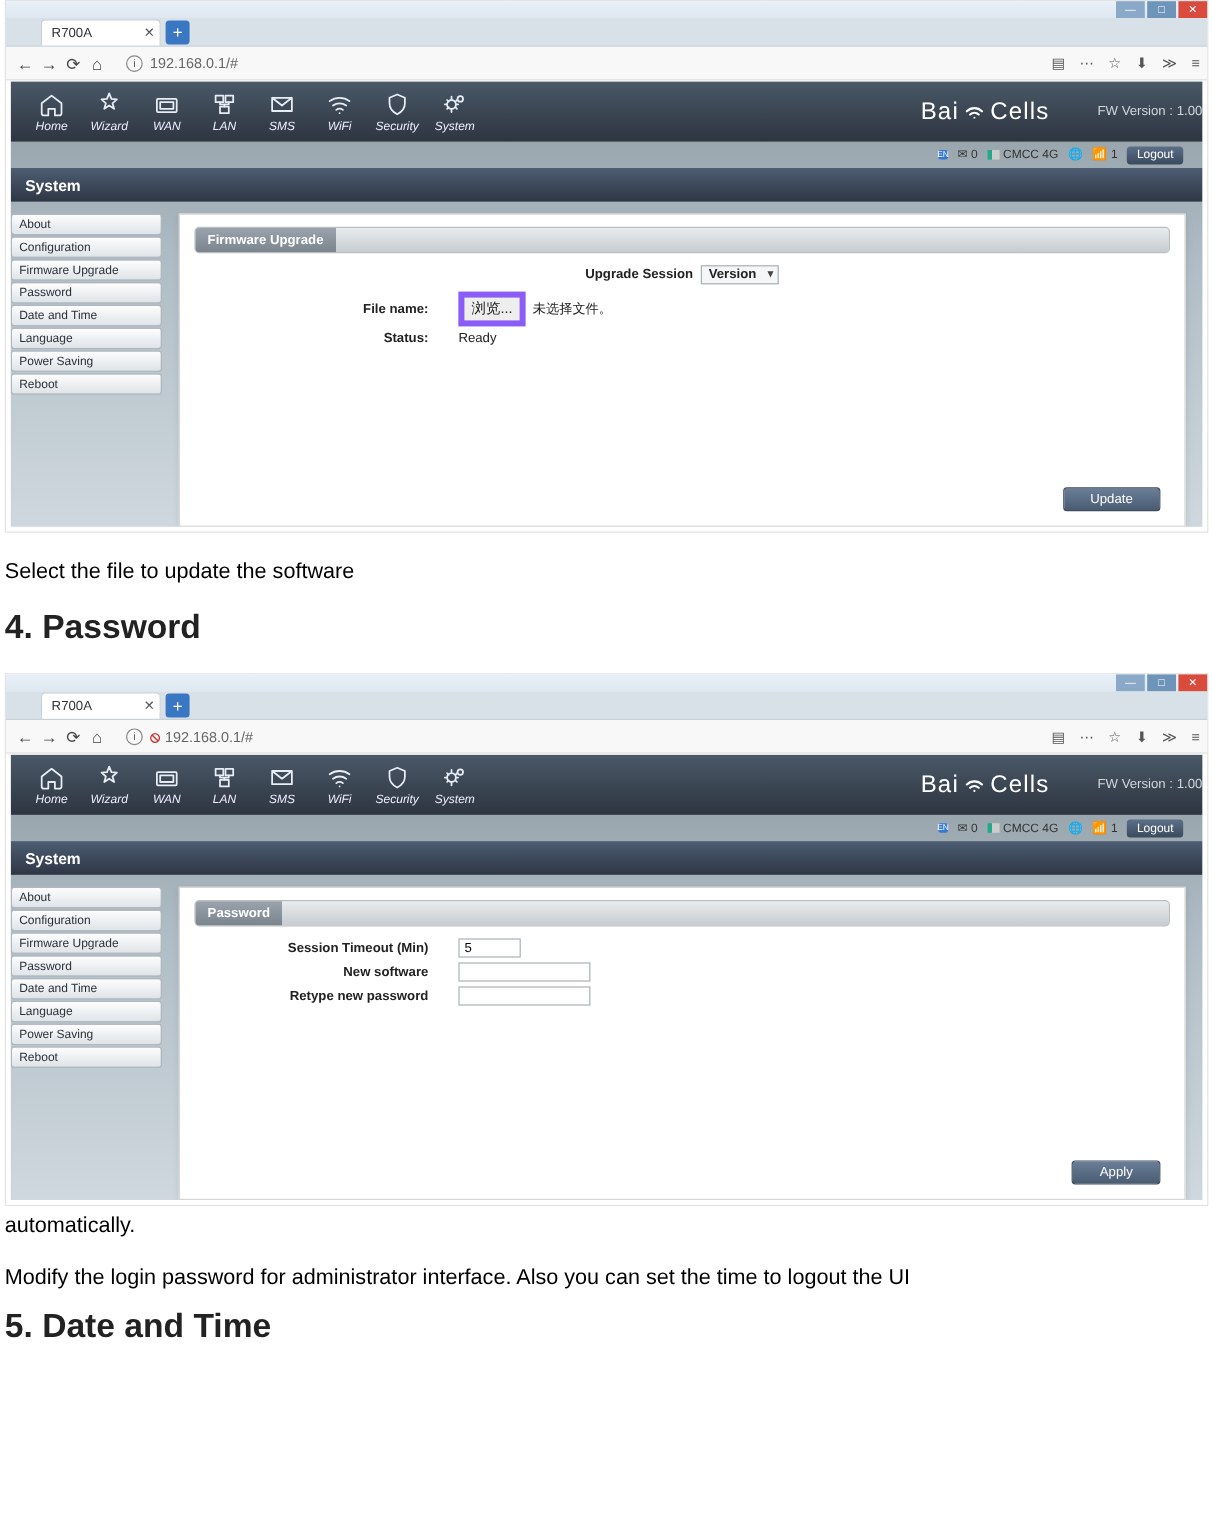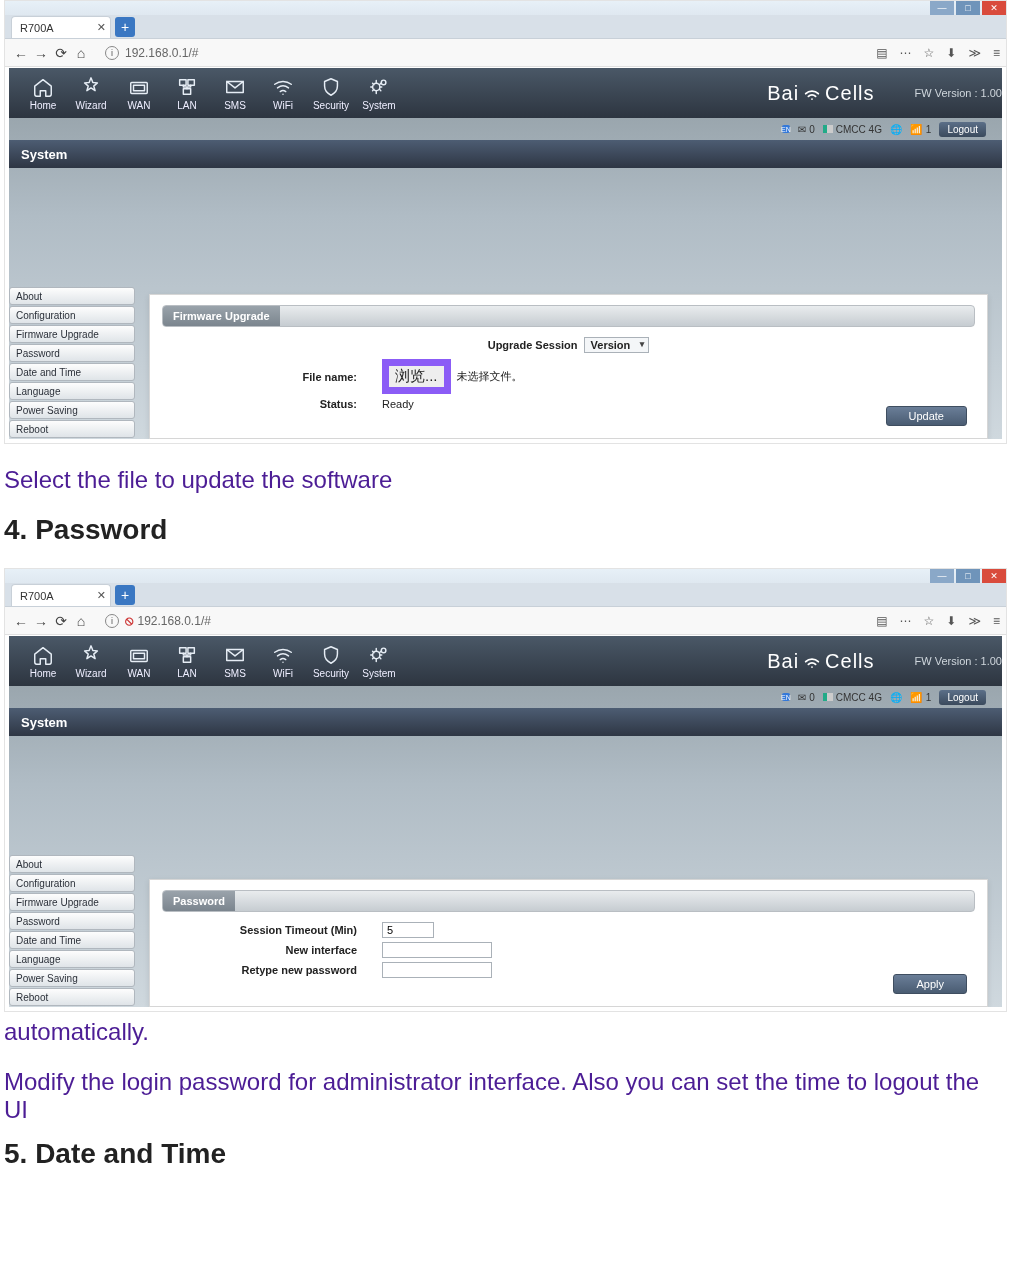--- a/index.html
+++ b/index.html
@@ -7,22 +7,22 @@
     margin: 0;
     font-family: "Segoe UI", Arial, sans-serif;
     background: #fff;
     color: #222;
   }
   .doc {
     width: 1011px;
     margin: 0 auto;
   }
   .doc-text {
-    font-size: 24px;
-    color: #4c1d95;
+    font-size: 18px;
+    color: #000000;
     margin: 22px 4px 20px 4px;
   }
   .doc-heading {
     font-size: 28px;
     color: #222;
     margin: 14px 4px 22px 4px;
   }
 
   
   .screenshot {
@@ -72,20 +72,21 @@
     padding: 0 12px 0 8px;
     border-radius: 4px 4px 0 0;
     font-size: 11px;
     color: #333;
     display: flex;
     align-items: center;
     position: relative;
     min-width: 100px;
     border: 1px solid #c8d0d8;
     border-bottom: none;
+    margin-left: 23px;
   }
   .tab .tab-close {
     position: absolute;
     right: 4px;
     top: 4px;
     font-size: 11px;
     color: #555;
   }
   .tab-add {
     width: 20px;
@@ -159,21 +160,21 @@
     bottom: 4px;
     background: linear-gradient(#8f9ba2 0%, #b0bcc5 40%, #cfd8de 100%);
     overflow: hidden;
   }
   .topnav {
     height: 50px;
     background: linear-gradient(180deg, #4a5867, #2d3540);
     display: flex;
     align-items: center;
   }
-  .topnav-left { display: flex; margin-left: 10px; }
+  .topnav-left { display: flex; margin-left: 10px; font-style: italic; }
   .nav-item {
     width: 48px;
     display: flex;
     flex-direction: column;
     align-items: center;
     color: #eef;
     font-size: 10px;
     gap: 2px;
   }
   .nav-item .nav-icon {
@@ -240,21 +241,20 @@
     align-items: center;
   }
 
   .sidebar-and-main {
     position: absolute;
     top: 110px;
     left: 0;
     right: 0;
     bottom: 0;
     display: flex;
-    align-items: flex-end;
   }
   .sidebar { width: 126px; }
   .sidebar-item {
     height: 18px;
     background: linear-gradient(#fdfdfd,#dfe4e8);
     border: 1px solid #b0b7be;
     border-radius: 3px;
     font-size: 10px;
     color: #2b3039;
     display:flex;
@@ -328,24 +328,24 @@
   .input {
     border:1px solid #aab1b8;
     height:16px;
     width:110px;
     font-size:11px;
     padding:0 4px;
     background:#fff;
   }
   .input.small{ width:52px;}
   .file-btn{
-    border:7px solid #8b5cf6;
+    border:5px solid #8b5cf6;
     background:#eee;
     padding:1px 6px;
-    font-size:15px;
+    font-size:12px;
   }
   .action-btn{
     position:absolute;
     right:20px;
     bottom:12px;
     background: linear-gradient(#6a7e98,#4a5c72);
     color:#fff;
     border:1px solid #3f4e60;
     padding:3px 22px;
     font-size:11px;
@@ -699,21 +699,21 @@
           <div class="title-tab">Password</div>
         </div>
         <div class="form">
           <div class="form-row">
             <div class="label">Session Timeout (Min)</div>
             <div class="value">
                   <input class="input small" value="5" style="">
                 </div>
           </div>
           <div class="form-row">
-            <div class="label">New interface</div>
+            <div class="label">New software</div>
             <div class="value">
                   <input class="input" type="password" style="">
                 </div>
           </div>
           <div class="form-row">
             <div class="label">Retype new password</div>
             <div class="value">
                   <input class="input" type="password" style="">
                 </div>
           </div>

